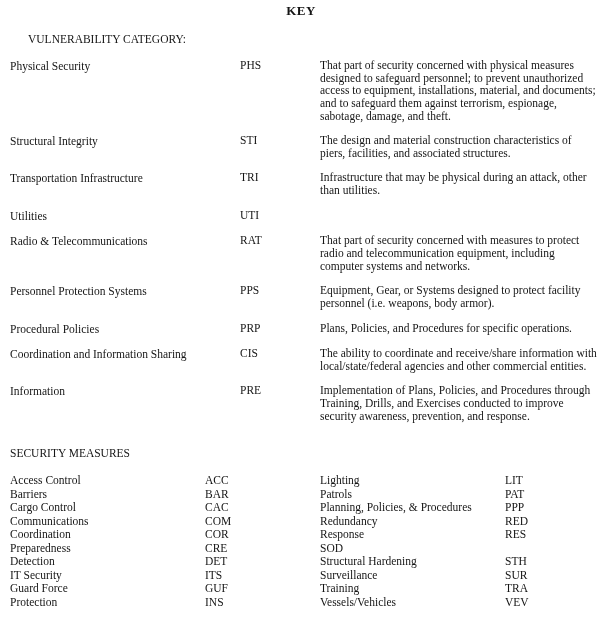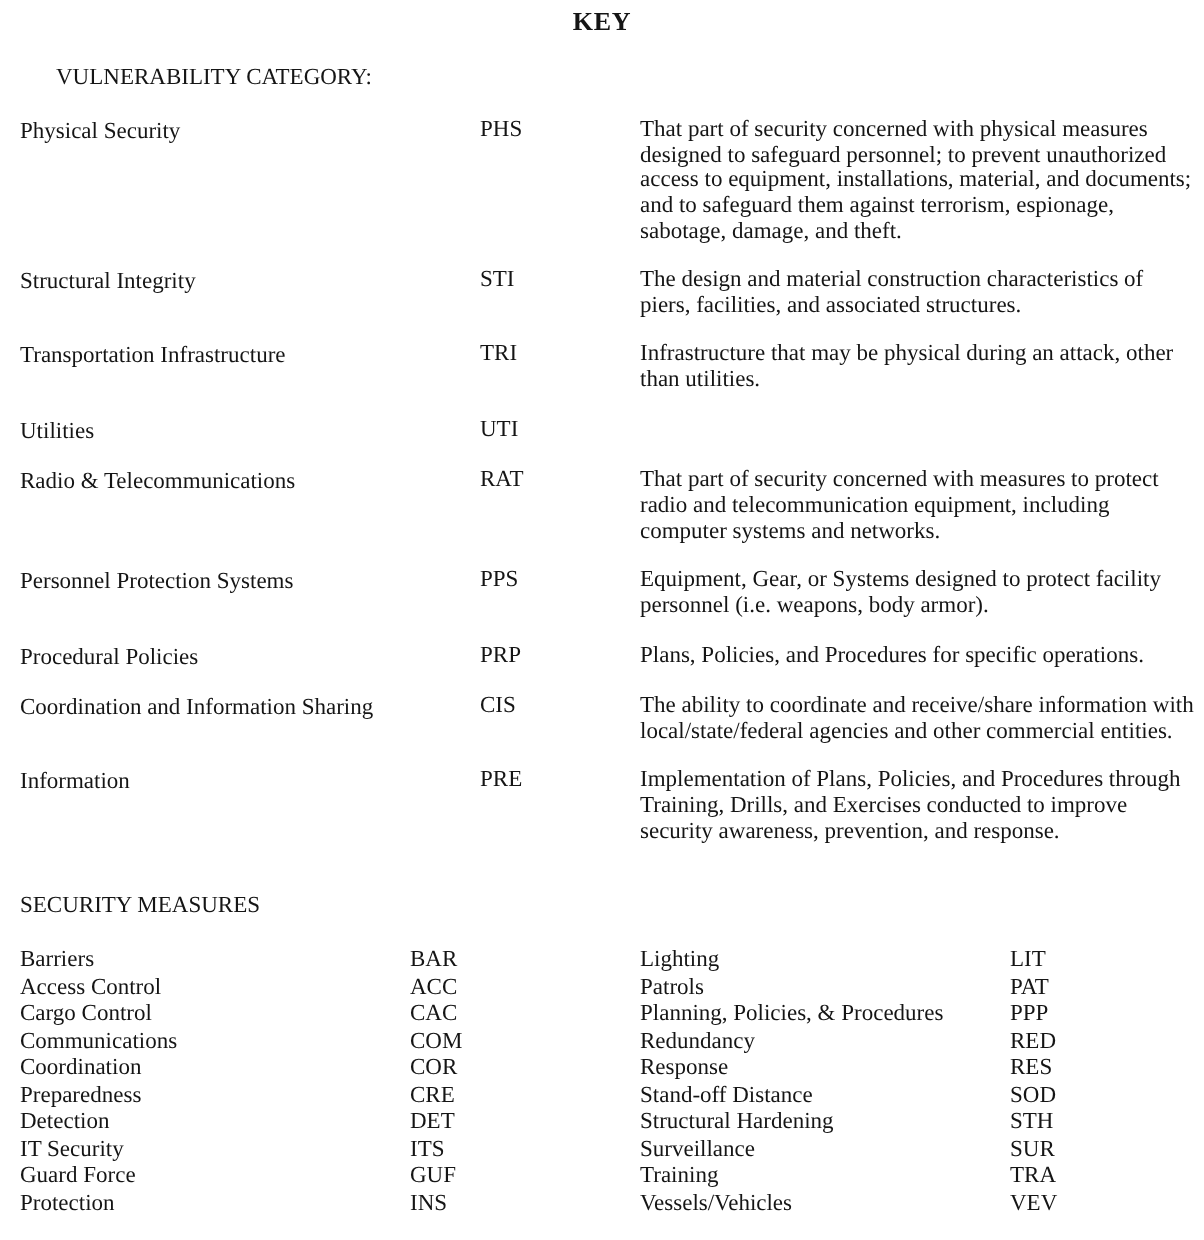--- a/index.html
+++ b/index.html
@@ -117,28 +117,28 @@
     </div>
 
   </div>
 
   <div class="measures-heading">SECURITY MEASURES</div>
 
   <div class="measures">
 
     <div class="measure-list left">
       <div class="measure-item">
+        <span>Access Control</span>
+        <span>ACC</span>
+      </div>
+      <div class="measure-item">
         <span>Barriers</span>
         <span>BAR</span>
       </div>
       <div class="measure-item">
-        <span>Access Control</span>
-        <span>ACC</span>
-      </div>
-      <div class="measure-item">
         <span>Cargo Control</span>
         <span>CAC</span>
       </div>
       <div class="measure-item">
         <span>Communications</span>
         <span>COM</span>
       </div>
       <div class="measure-item">
         <span>Coordination</span>
         <span>COR</span>
@@ -181,21 +181,20 @@
       </div>
       <div class="measure-item">
         <span>Redundancy</span>
         <span>RED</span>
       </div>
       <div class="measure-item">
         <span>Response</span>
         <span>RES</span>
       </div>
       <div class="measure-item">
-        <span>Stand-off Distance</span>
         <span>SOD</span>
       </div>
       <div class="measure-item">
         <span>Structural Hardening</span>
         <span>STH</span>
       </div>
       <div class="measure-item">
         <span>Surveillance</span>
         <span>SUR</span>
       </div>

